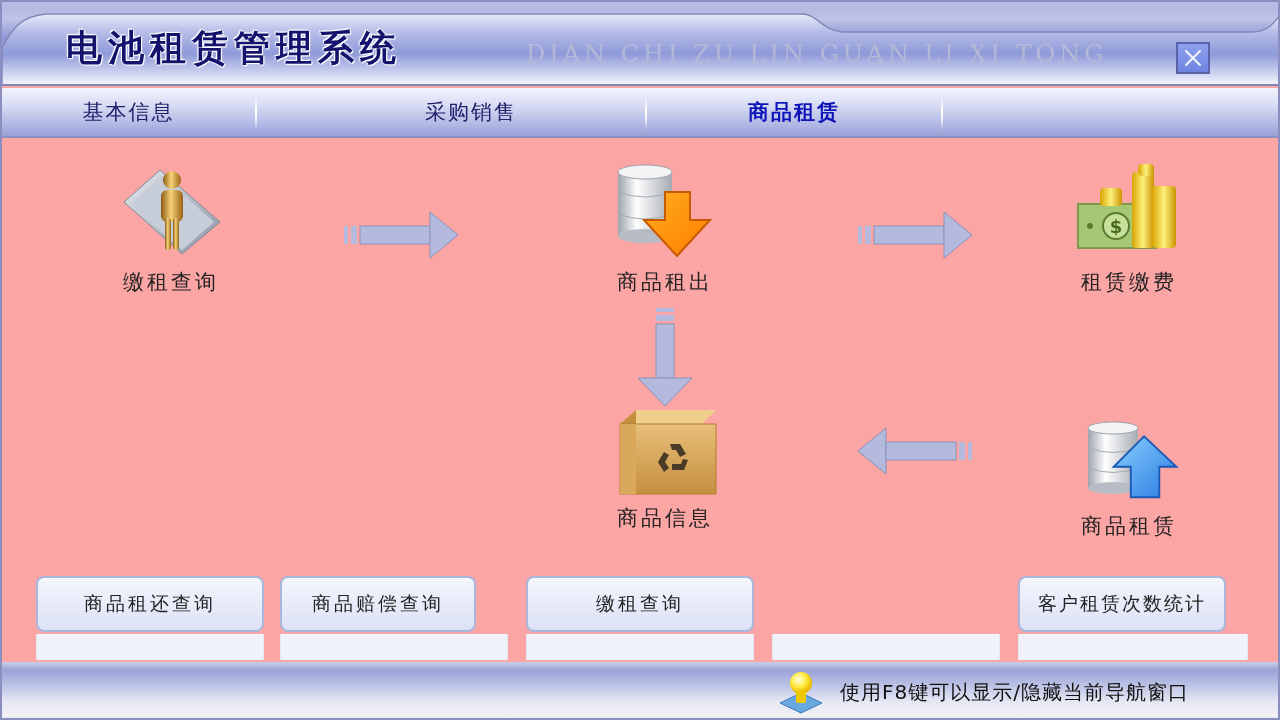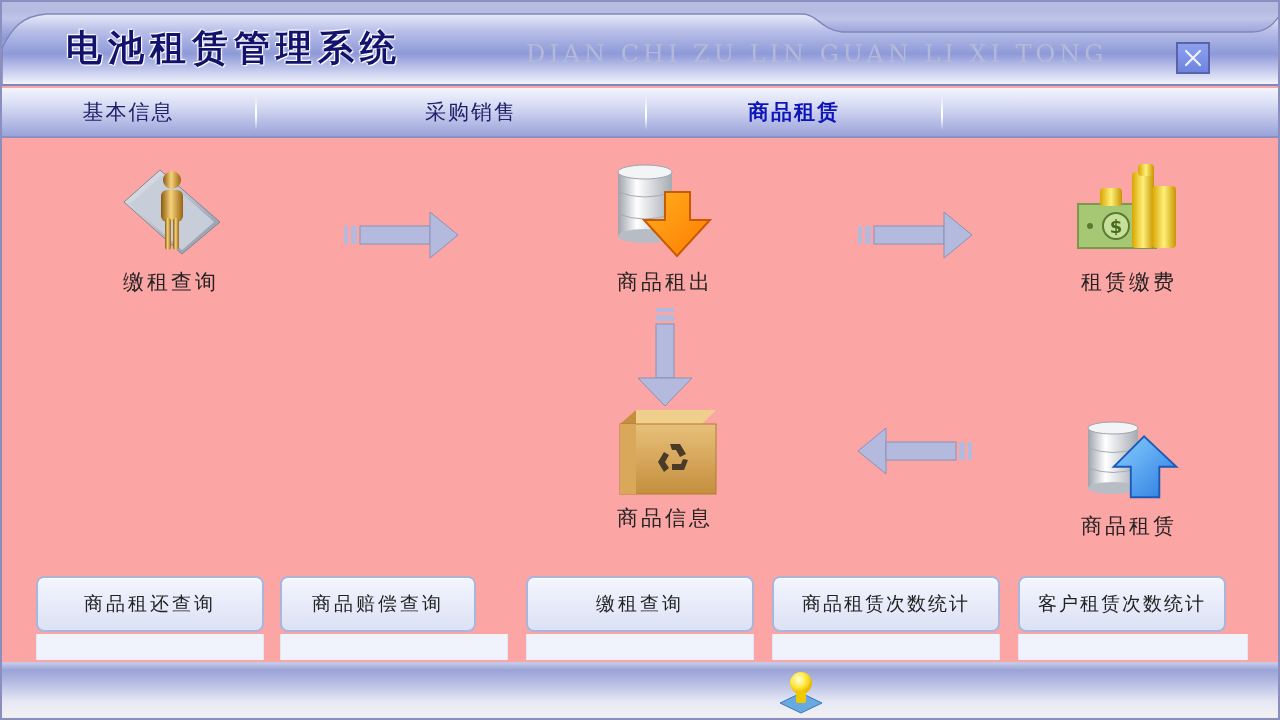--- a/index.html
+++ b/index.html
@@ -308,38 +308,36 @@
   <div class="query-button" style="left:278px; width:196px;">
     <span>商品赔偿查询</span>
   </div>
   <div class="query-button-reflection" style="left:278px; width:228px;"></div>
 
   <div class="query-button" style="left:524px; width:228px;">
     <span>缴租查询</span>
   </div>
   <div class="query-button-reflection" style="left:524px; width:228px;"></div>
 
-  <div class="query-button" style="left:770px; width:228px; letter-spacing:2px;">
-    <span>商品租赁次数统计</span>
-  </div>
   <div class="query-button-reflection" style="left:770px; width:228px;"></div>
 
   <div class="query-button" style="left:1016px; width:208px; letter-spacing:2px;">
     <span>客户租赁次数统计</span>
   </div>
   <div class="query-button-reflection" style="left:1016px; width:230px;"></div>
 
   <div class="footer">
     <svg class="footer-bulb" viewBox="0 0 46 46">
       <defs>
         <radialGradient id="bulbg" cx="0.4" cy="0.35" r="0.6">
           <stop offset="0" stop-color="#ffffe0"></stop>
             <stop offset="0.6" stop-color="#ffe83a"></stop>
             <stop offset="1" stop-color="#e8b800"></stop>
         </radialGradient>
       </defs>
       <polygon points="2,34 23,24 44,34 23,44" fill="#6aa8e0" stroke="#3a78c0"></polygon>
       <circle cx="23" cy="14" r="11" fill="url(#bulbg)"></circle>
       <rect x="18" y="22" width="10" height="12" rx="2" fill="#f0c800"></rect>
     </svg>
+    <div class="footer-hint">使用F8键可以显示/隐藏当前导航窗口</div>
   </div>
 
 </div>
 
 </body></html>

